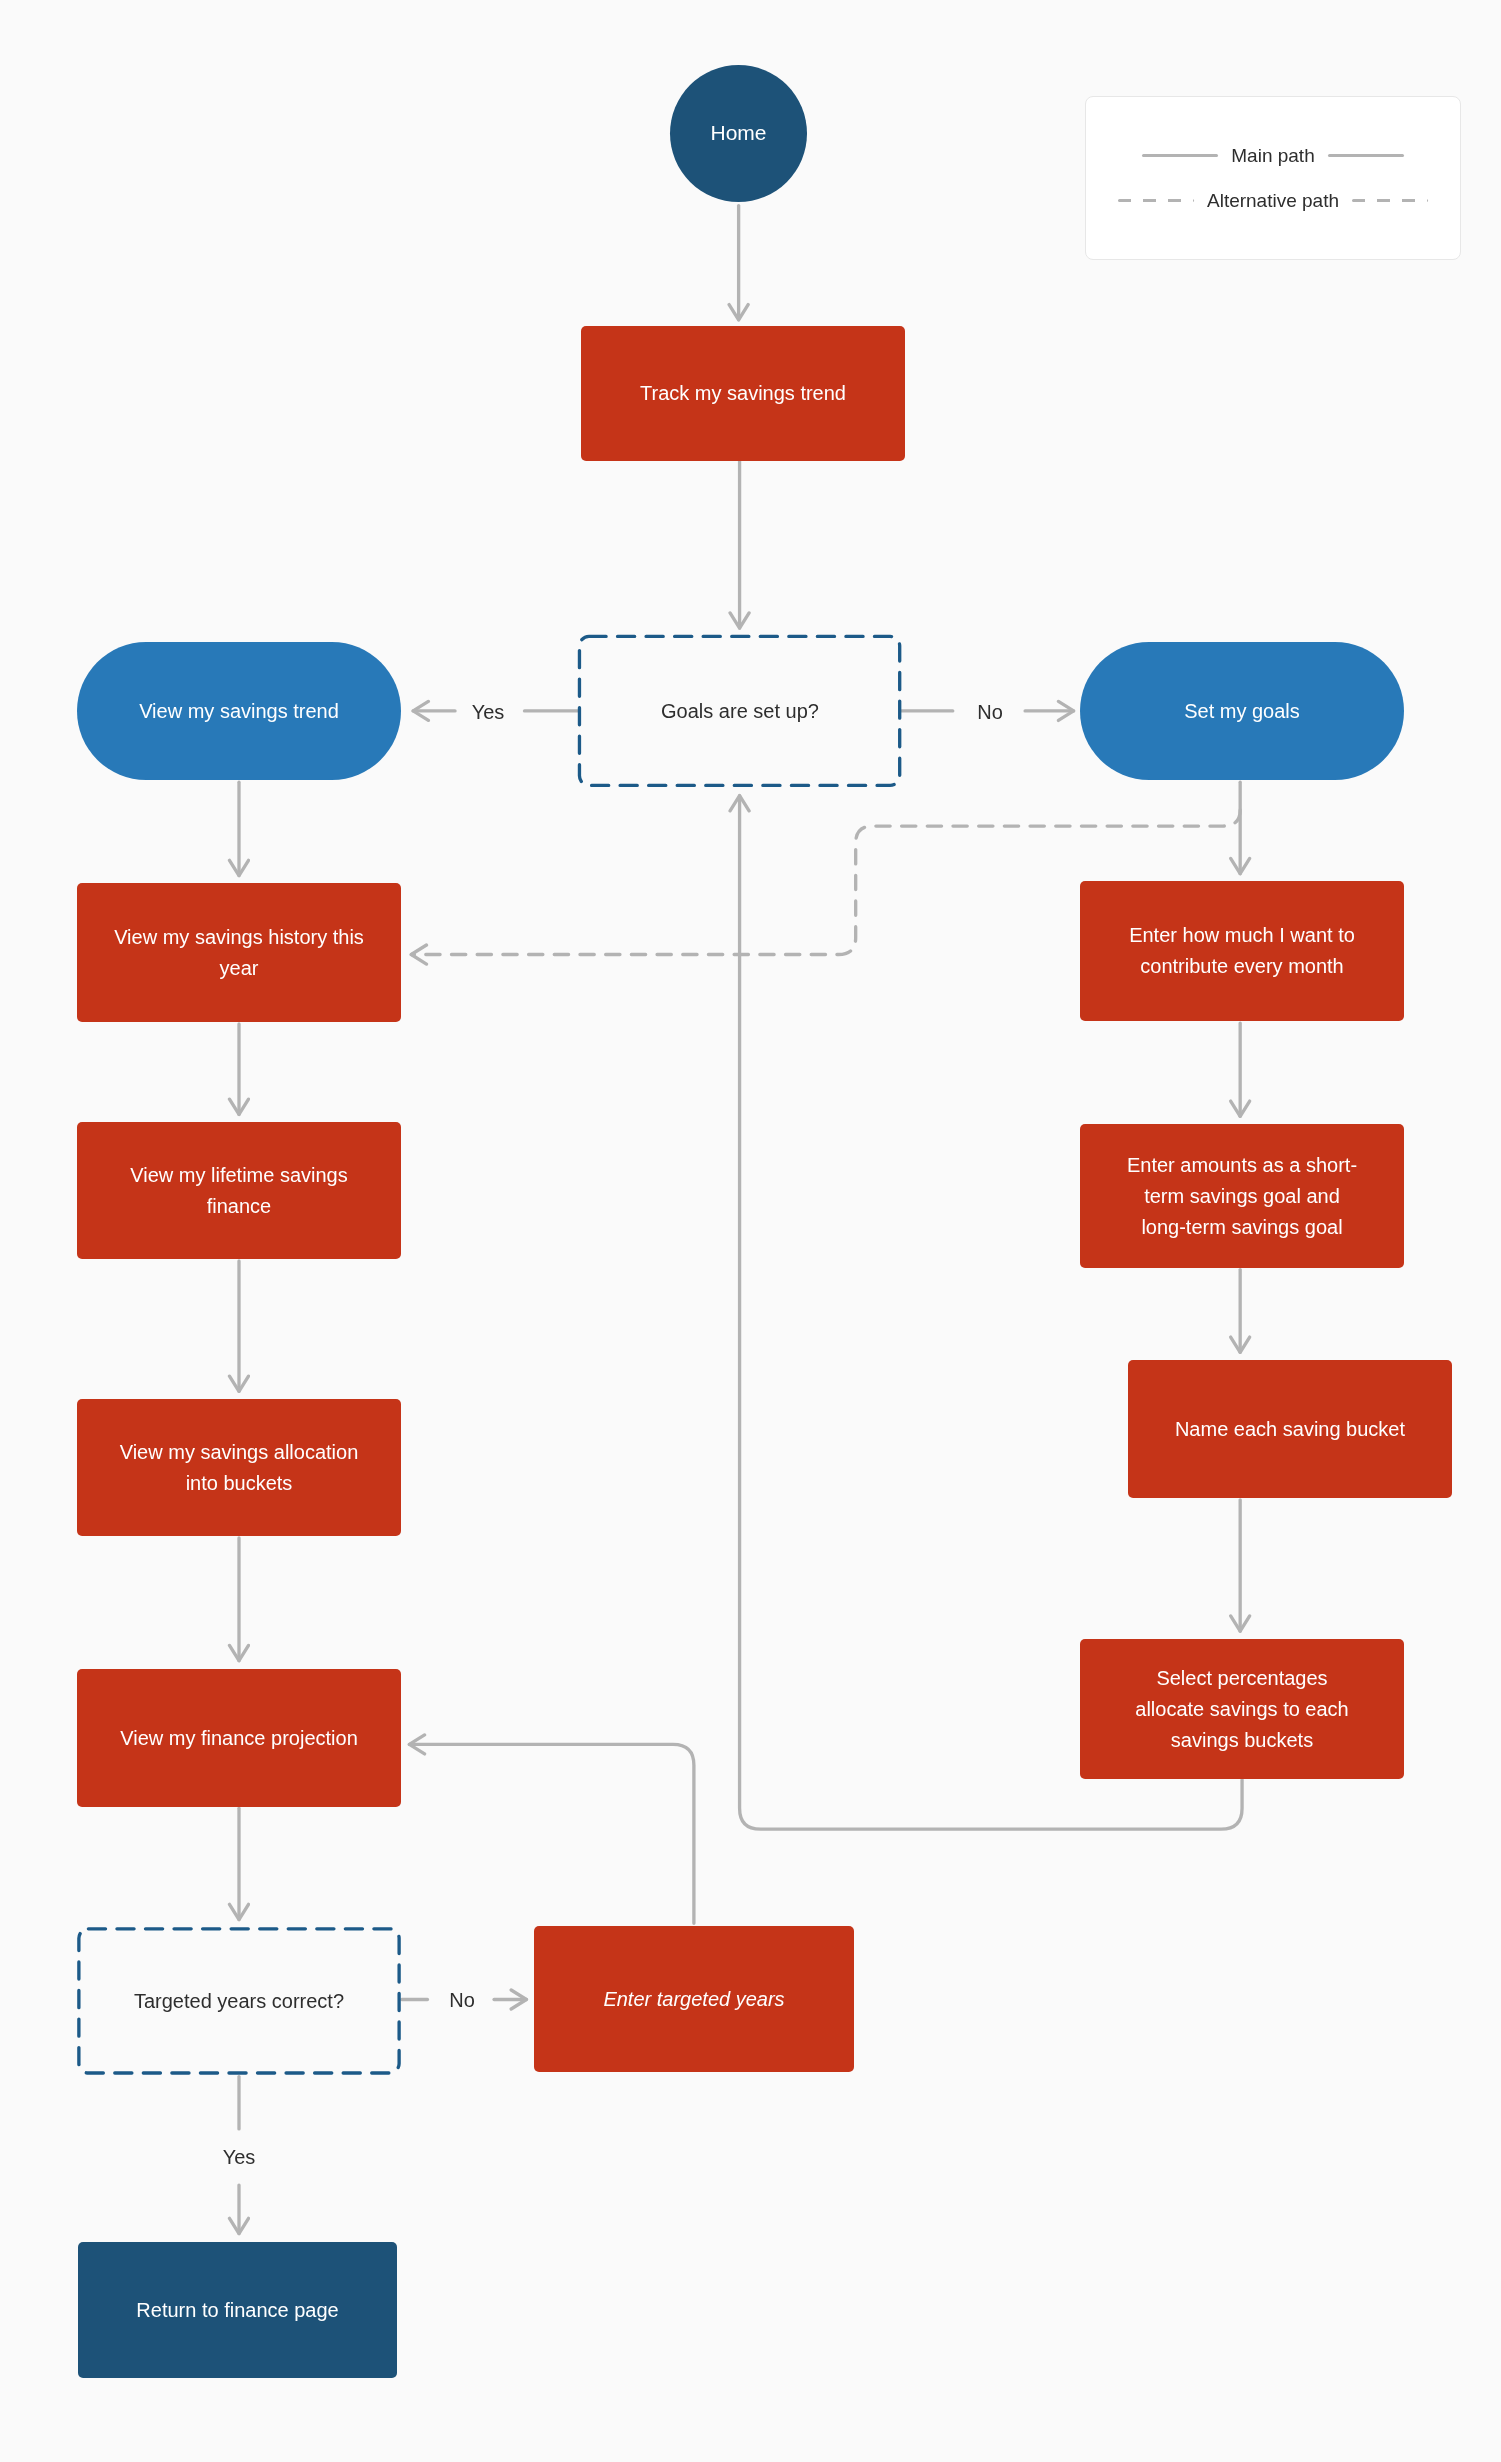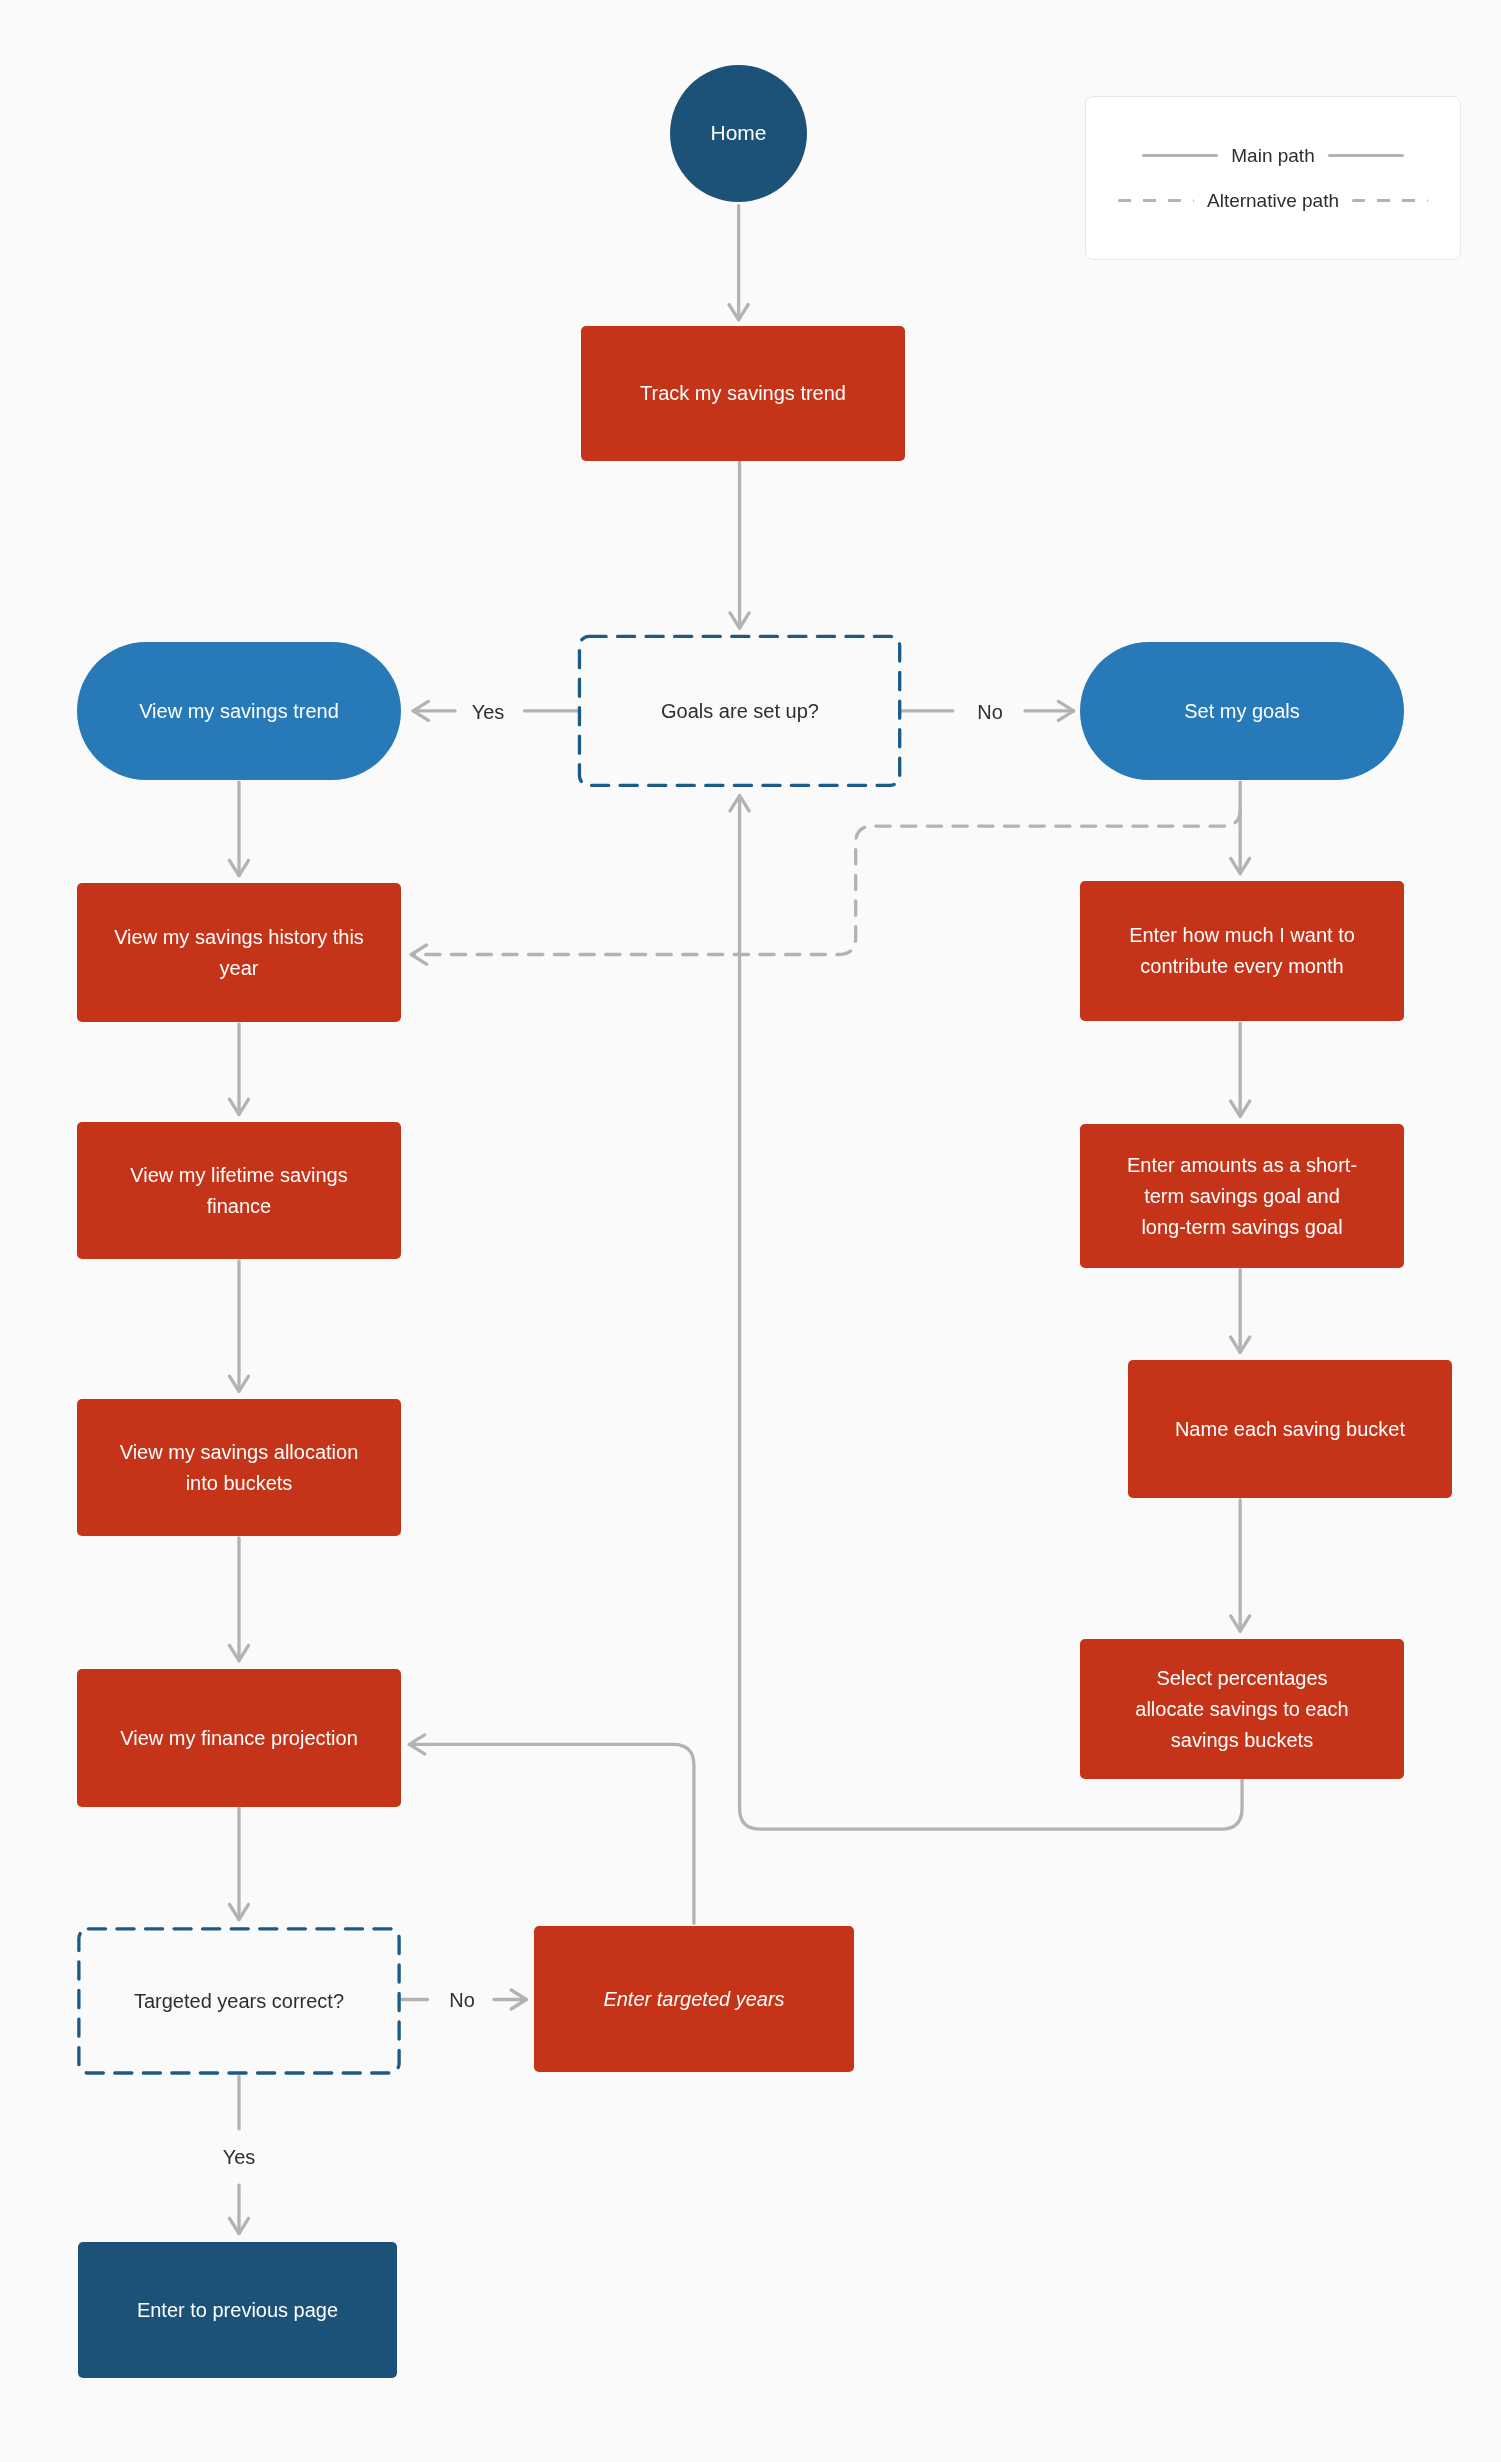--- a/index.html
+++ b/index.html
@@ -125,21 +125,21 @@
   <div class="node red n-lifetime">View my lifetime savings finance</div>
 
   <div class="node red n-allocation">View my savings allocation into buckets</div>
 
   <div class="node red n-finance">View my finance projection</div>
 
   <div class="node decision n-targeted">Targeted years correct?</div>
 
   <div class="node red n-enteryears">Enter targeted years</div>
 
-  <div class="node navy-box n-return">Enter to previous page</div>
+  <div class="node navy-box n-return">Return to finance page</div>
 
   <div class="node red n-contribute">Enter how much I want to contribute every month</div>
 
   <div class="node red n-amounts">Enter amounts as a short-term savings goal and long-term savings goal</div>
 
   <div class="node red n-bucket">Name each saving bucket</div>
 
   <div class="node red n-percentages">Select percentages allocate savings to each savings buckets</div>
 
   <span class="edge-label l-yes1">Yes</span>

